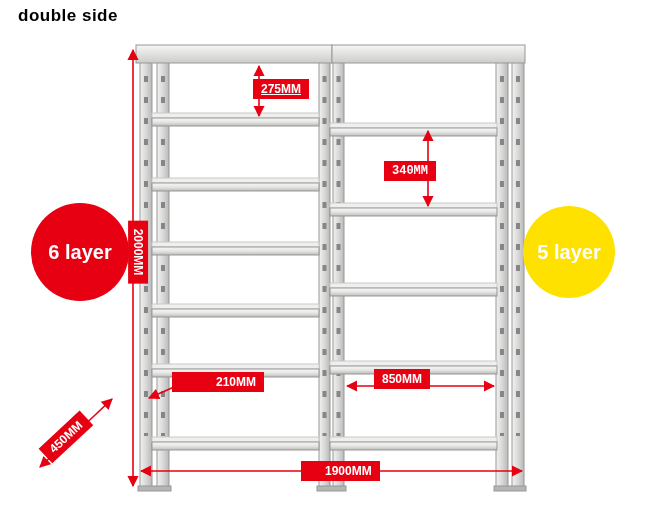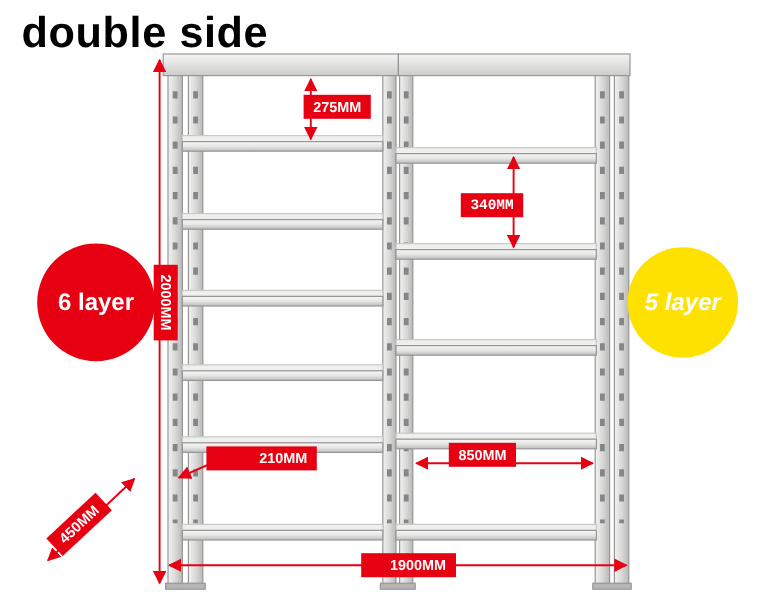--- a/index.html
+++ b/index.html
@@ -2,38 +2,38 @@
 <html><head>
 <meta charset="utf-8">
 <style>
   html,body { margin:0; padding:0; }
   body {
     width:649px; height:512px; position:relative; background:#ffffff;
     font-family:"Liberation Sans", sans-serif; overflow:hidden;
   }
   .page-title {
     position:absolute; left:18px; top:6px;
-    font-size:36px; font-weight:bold; color:#000;
+    font-size:17px; font-weight:bold; color:#000;
     letter-spacing:0.5px;
   }
   .scene-svg { position:absolute; left:0; top:0; }
   .dim-label {
     position:absolute; background:#e60012; color:#ffffff;
     font-size:12px; font-weight:bold; padding:2px 8px;
     white-space:nowrap; line-height:1.35;
   }
   .dim-label.rot90  { transform:translate(-50%,-50%) rotate(90deg); }
   .dim-label.rot-43 { transform:translate(-50%,-50%) rotate(-43deg); }
   .badge {
     position:absolute; border-radius:50%;
     display:flex; align-items:center; justify-content:center;
     color:#ffffff; font-weight:bold; font-size:20px;
   }
   .badge-red    { left:31px;  top:203px; width:98px; height:98px; background:#e60012; }
-  .badge-yellow { left:523px; top:206px; width:92px; height:92px; background:#ffe100;font-style:italic; }
+  .badge-yellow { left:523px; top:206px; width:92px; height:92px; background:#ffe100; }
 </style>
 </head>
 <body>
 
 <div class="page-title">double side</div>
 
 <svg class="scene-svg" width="649" height="512" viewBox="0 0 649 512">
   <defs>
     <linearGradient id="postGrad" x1="0" y1="0" x2="1" y2="0">
       <stop offset="0" stop-color="#f2f2f0"></stop>
@@ -133,21 +133,21 @@
     <line x1="259" y1="66" x2="259" y2="116" marker-start="url(#arr)" marker-end="url(#arr)"></line>
 
     <line x1="428" y1="131" x2="428" y2="206" marker-start="url(#arr)" marker-end="url(#arr)"></line>
 
     <line x1="347" y1="386" x2="494" y2="386" marker-start="url(#arr)" marker-end="url(#arr)"></line>
 
     <line x1="190" y1="380" x2="149" y2="398" marker-end="url(#arr)"></line>
   </g>
 </svg>
 
-<div class="dim-label" style="left:253px; top:79px;">275MM</div>
+<div class="dim-label" style="left:253px; top:79px;text-decoration:underline;">275MM</div>
 <div class="dim-label" style="left:384px; top:161px;font-family:Liberation Mono, monospace;">340MM</div>
 <div class="dim-label" style="left:172px; top:372px;padding-left:44px;">210MM</div>
 <div class="dim-label" style="left:374px; top:369px;">850MM</div>
 <div class="dim-label rot90" style="left:138px; top:252px;">2000MM</div>
 <div class="dim-label" style="left:301px; top:461px;padding-left:24px;">1900MM</div>
 <div class="dim-label rot-43" style="left:66px; top:437px;">450MM</div>
 
 <div class="badge badge-red">
   <span>6 layer</span>
 </div>

